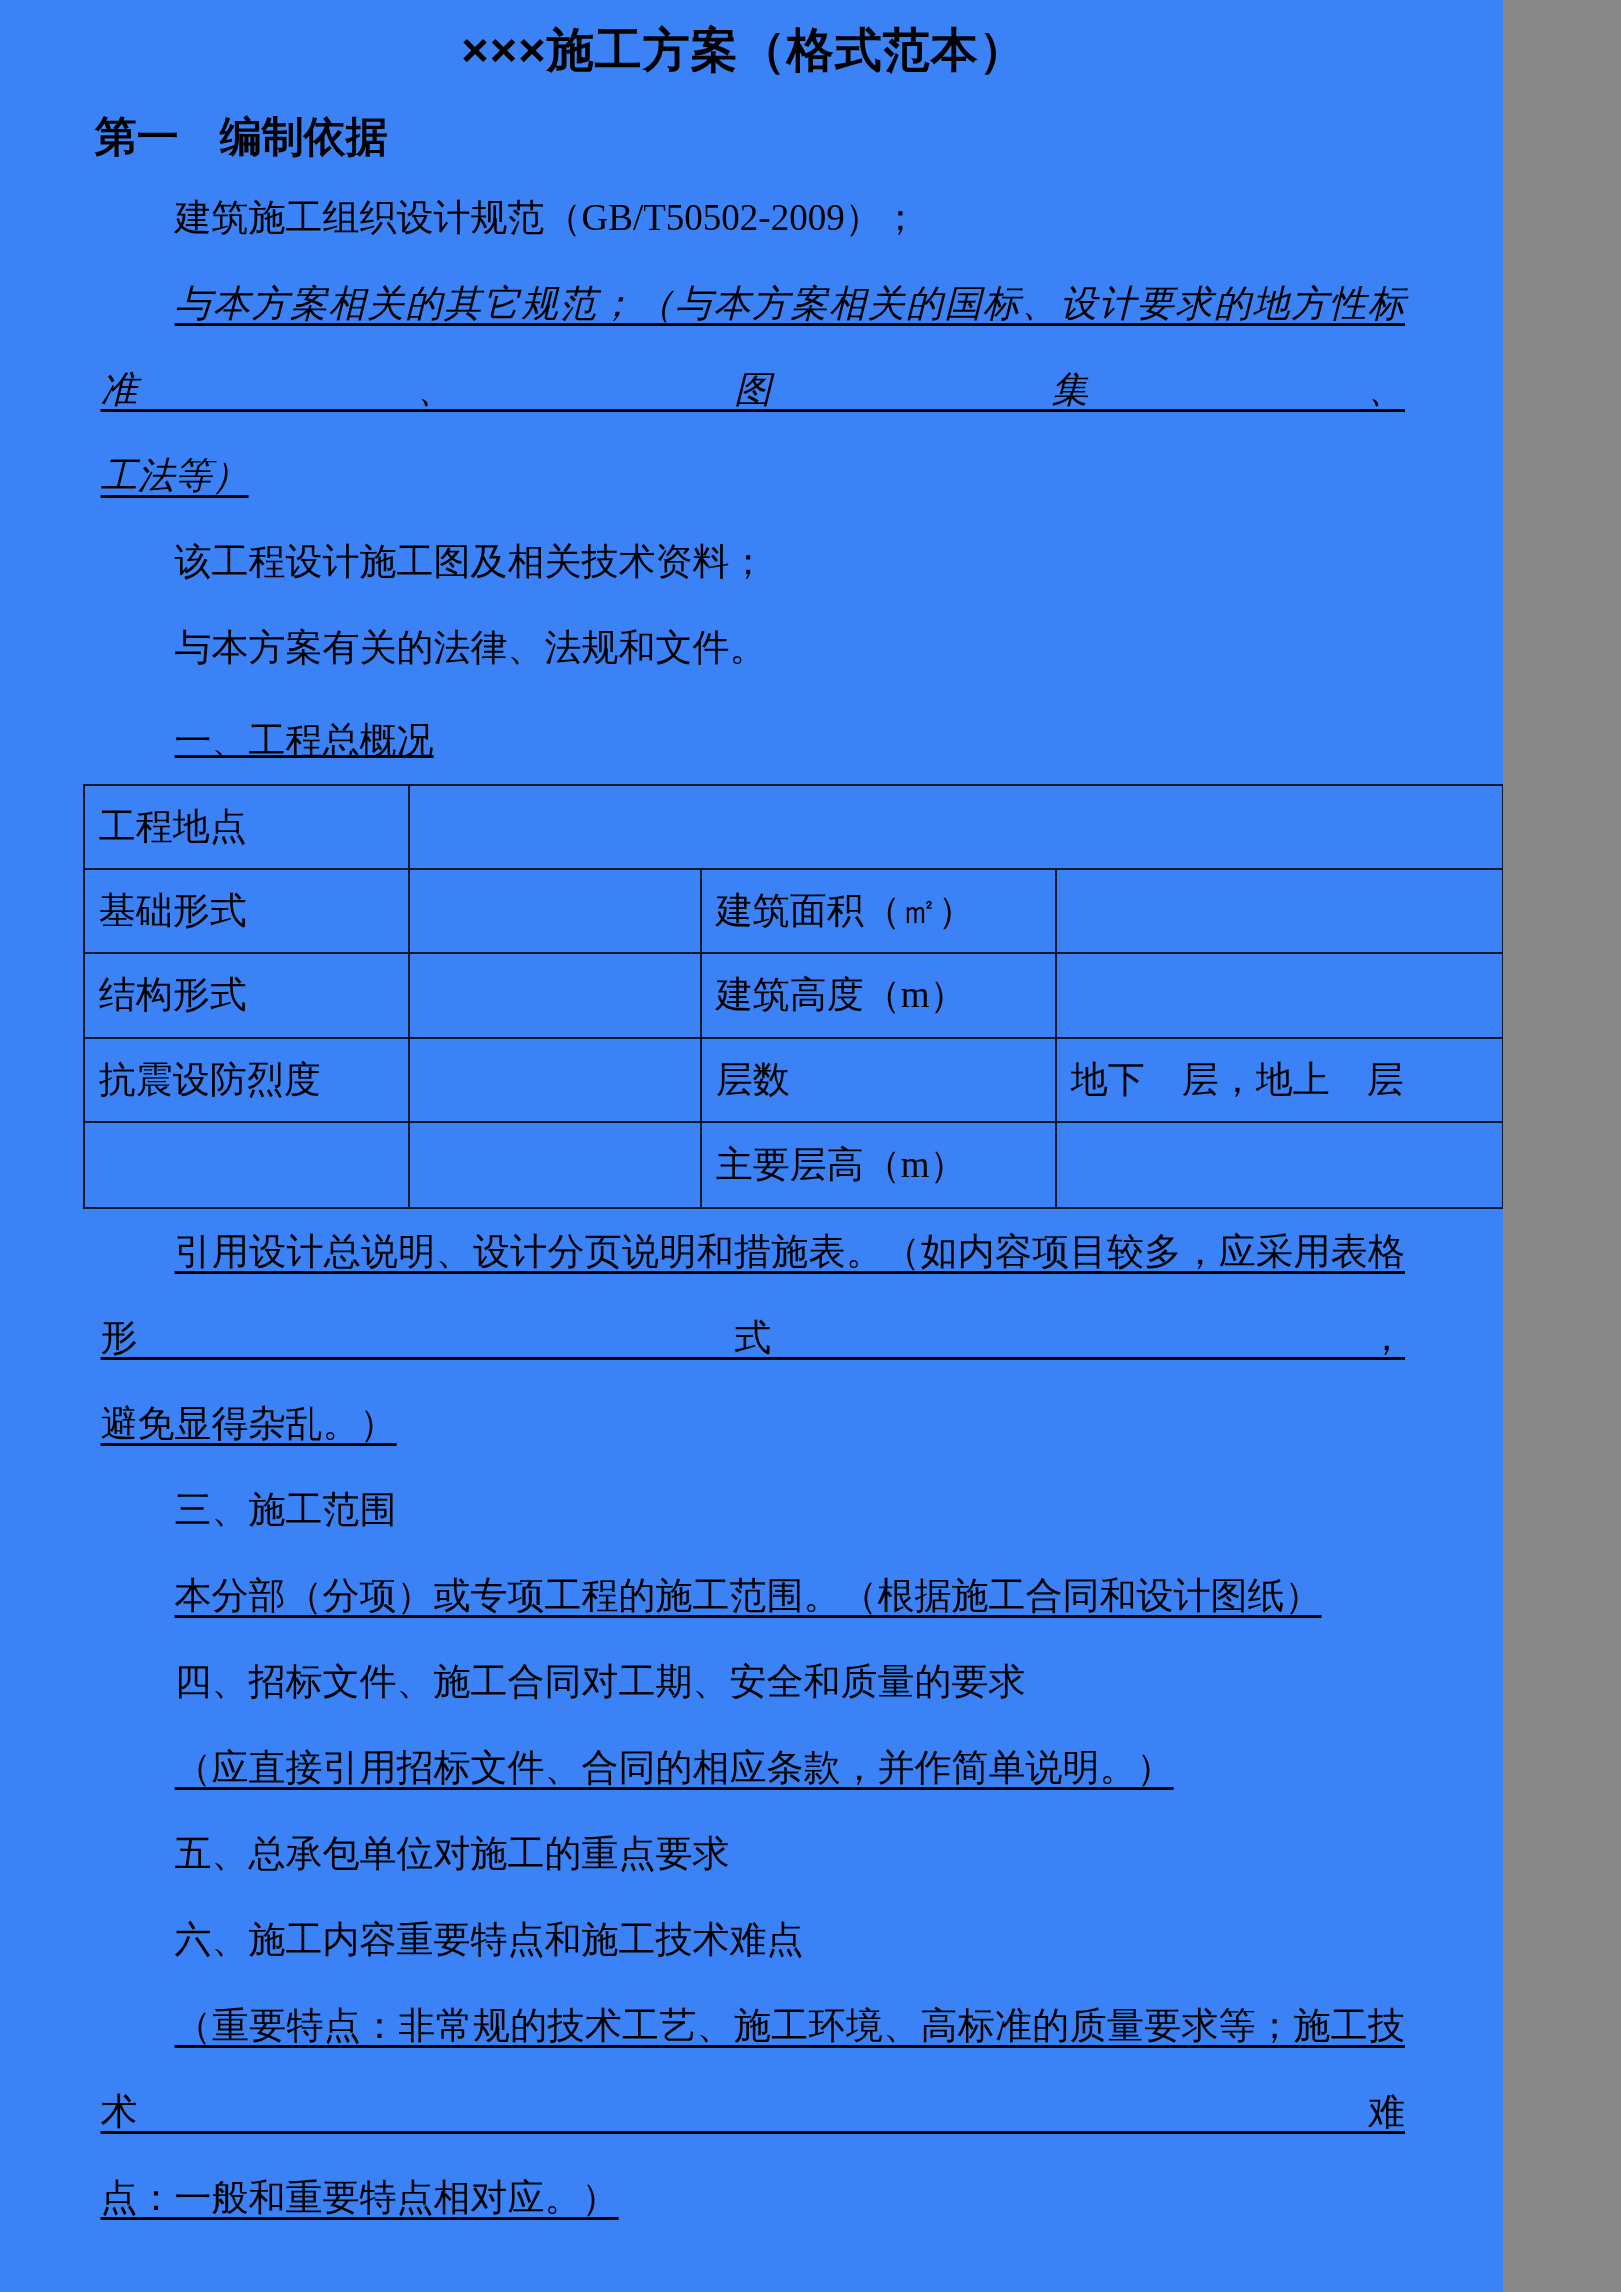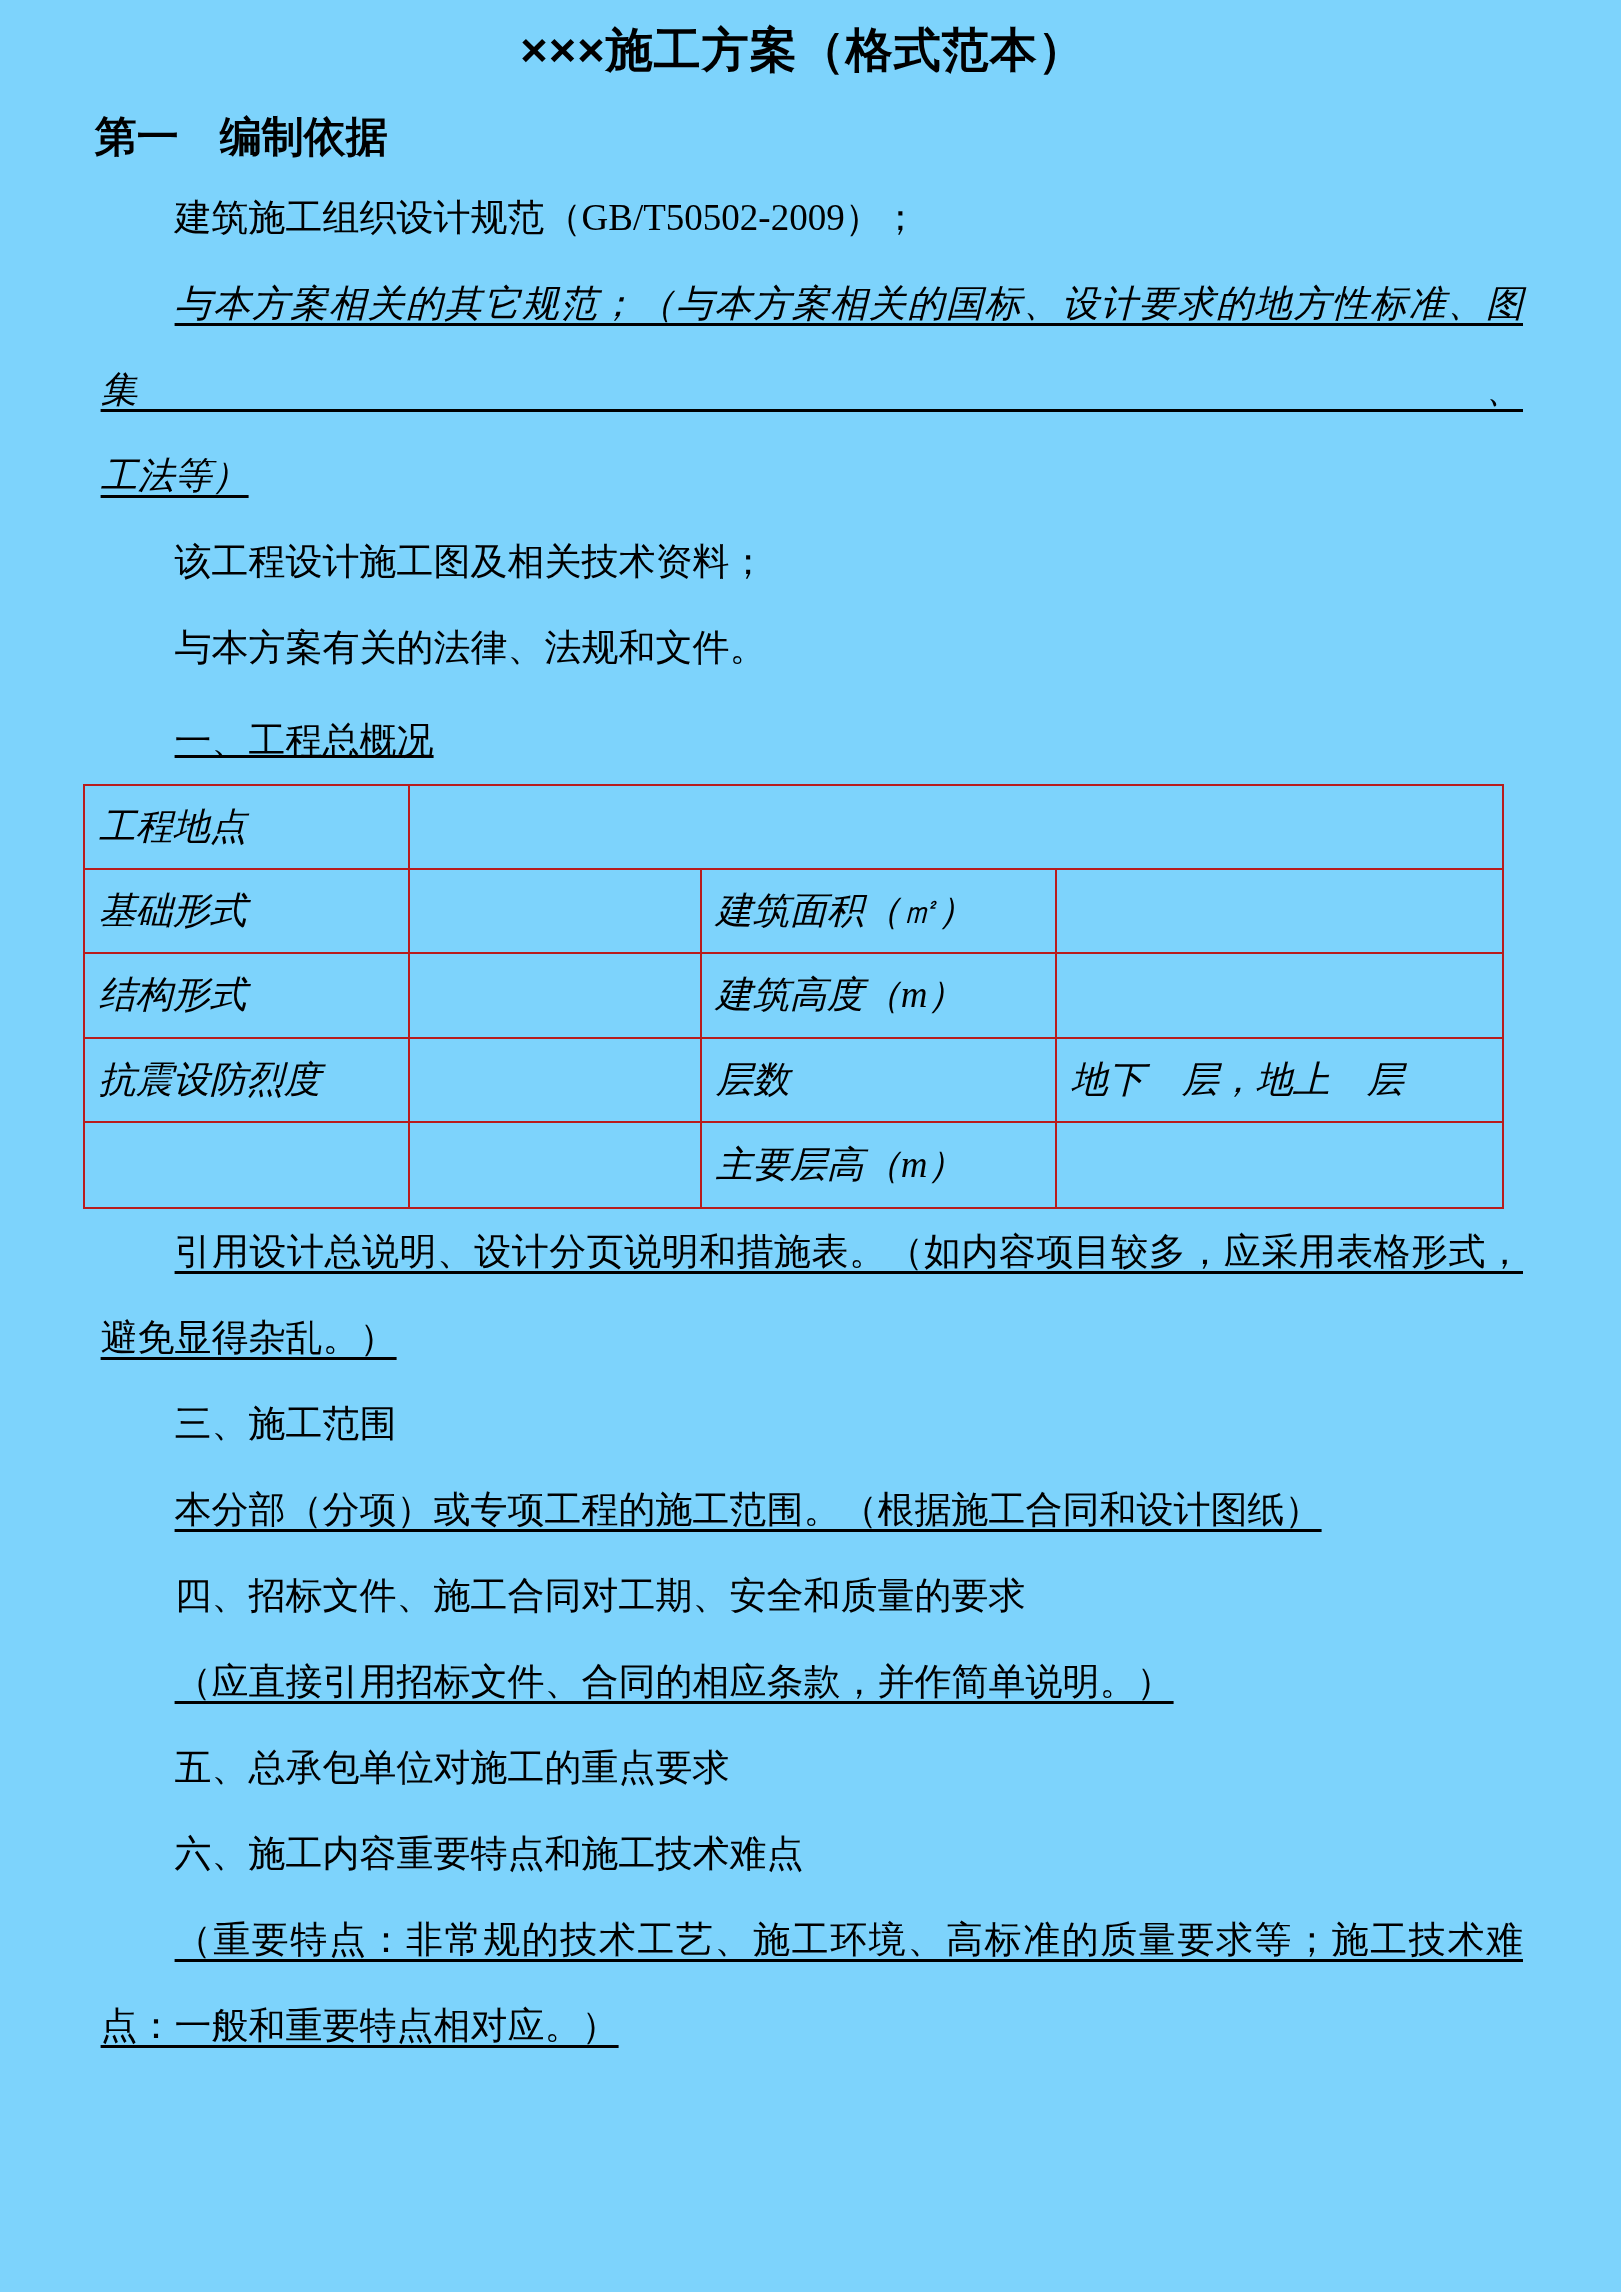--- a/index.html
+++ b/index.html
@@ -1,19 +1,19 @@
 <!DOCTYPE html>
 <html><head>
 <meta charset="utf-8">
 <style>
   html,body{margin:0;padding:0;background:#888;}
   .page{
     position:relative;
-    width:1621px;height:2293px;
-    background:#7dd3fc;
+    width:1503px;height:2293px;
+    background:#3b82f6;
     color:#000000;
     overflow:hidden;
     font-family:"Liberation Serif","DejaVu Serif",serif;
   }
   .content{
     position:absolute;inset:0;
     padding:0 98px 0 83px;
     box-sizing:border-box;
   }
   .doc-title{
@@ -49,27 +49,26 @@
     text-underline-offset:6.9px;
   }
   .it{font-style:italic;}
   table.overview{
     border-collapse:collapse;
     table-layout:fixed;
     width:1419px;
     margin:0;
   }
   table.overview td{
-    border:2px solid #b91c1c;
+    border:2px solid #0f172a;
     padding:0 5.9px 0 13.7px;
     font-size:37px;
     vertical-align:middle;
     overflow:hidden;
     white-space:nowrap;
-    font-style:italic;
   }
   tr.r1 td{height:82px;}
   tr.r2 td{height:82px;}
   tr.r3 td{height:83px;}
   tr.r4 td{height:82px;}
   tr.r5 td{height:84px;}
 </style>
 </head>
 <body>
 

